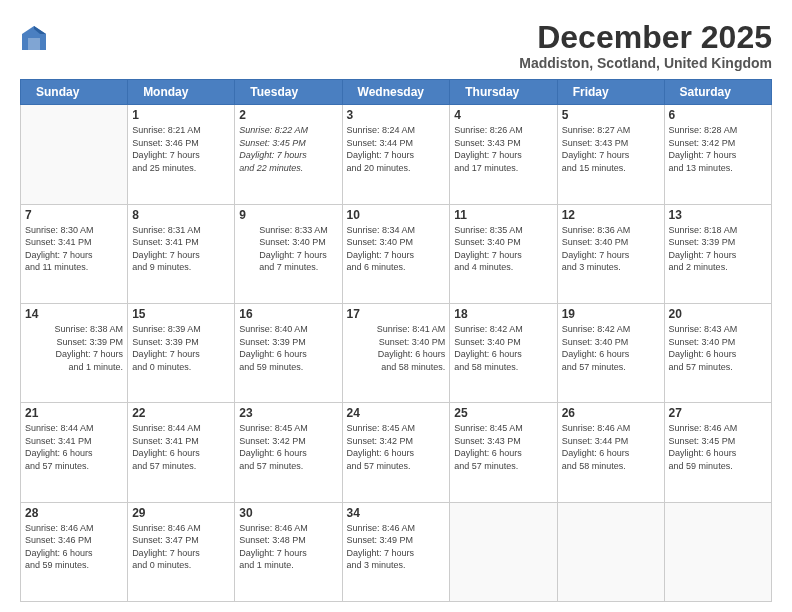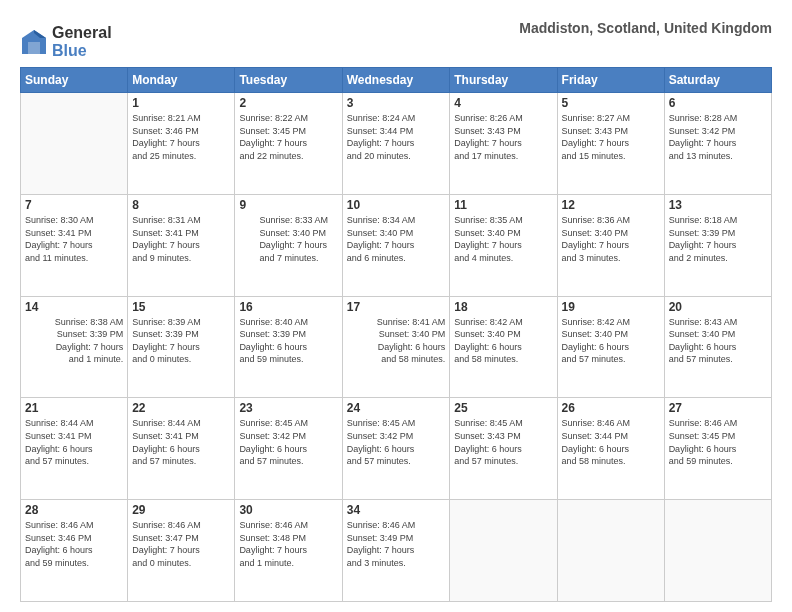--- a/index.html
+++ b/index.html
@@ -66,21 +66,21 @@
     .calendar {
       width: 100%;
       border-collapse: collapse;
       flex: 1;
     }
     .calendar thead tr th {
       background: #4a7fc1;
       color: #fff;
       font-size: 12px;
       font-weight: bold;
-      padding: 5px 4px;
+      padding: 5px 15px;
       text-align: left;
       border: 1px solid #3a6fb1;
     }
     .calendar tbody tr td {
       border: 1px solid #ccc;
       vertical-align: top;
       padding: 3px 4px;
       font-size: 9.5px;
       color: #333;
       width: 108px;
@@ -107,26 +107,23 @@
 <body>
 
 <div class="page">
   <div class="header">
     <div class="logo">
       <svg class="logo-icon" viewBox="0 0 28 28">
         <polygon points="14,2 26,10 26,26 2,26 2,10" fill="#4a7fc1"></polygon>
         <polygon points="14,2 26,10 20,10 14,5" fill="#2a5fa0"></polygon>
         <rect x="8" y="14" width="12" height="12" fill="white" opacity="0.3"></rect>
       </svg>
-      <div class="logo-text">
-        <span class="logo-general">General</span>
-        <span class="logo-blue">Blue</span>
-      </div>
     </div>
     <div class="title-block">
+      <div class="month-title">December 2025</div>
       <div class="location">Maddiston, Scotland, United Kingdom</div>
     </div>
   </div>
 
   <table class="calendar">
     <thead>
       <tr>
         <th>Sunday</th>
         <th>Monday</th>
         <th>Tuesday</th>
@@ -141,21 +138,21 @@
           <td class="empty"></td>
           <td>
             <span class="day-num">1</span>
             <div class="day-detail" style="white-space: pre-line;">Sunrise: 8:21 AM
 Sunset: 3:46 PM
 Daylight: 7 hours
 and 25 minutes.</div>
           </td>
           <td>
             <span class="day-num">2</span>
-            <div class="day-detail" style="white-space: pre-line;">Sunrise: 8:22 AM
+            <div class="day-detail" style="white-space: pre-line; font-style: italic;">Sunrise: 8:22 AM
 Sunset: 3:45 PM
 Daylight: 7 hours
 and 22 minutes.</div>
           </td>
           <td>
             <span class="day-num">3</span>
             <div class="day-detail" style="white-space: pre-line;">Sunrise: 8:24 AM
 Sunset: 3:44 PM
 Daylight: 7 hours
 and 20 minutes.</div>

